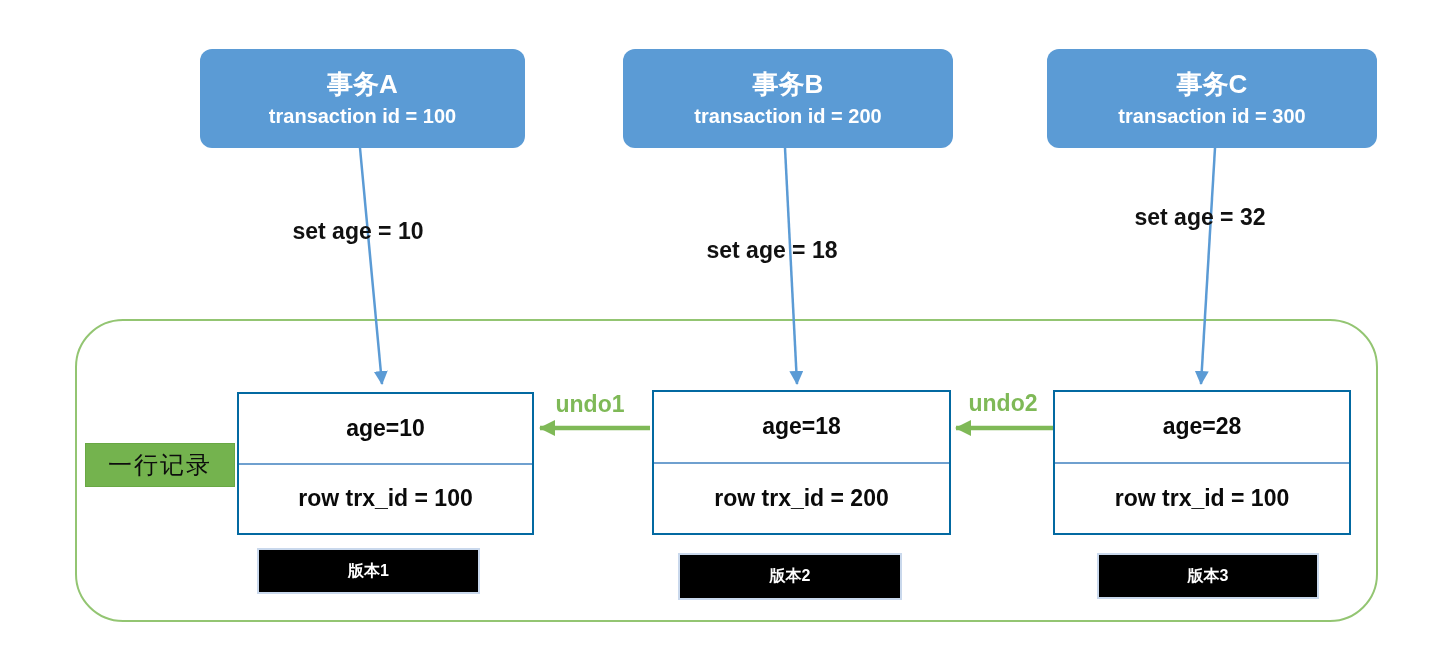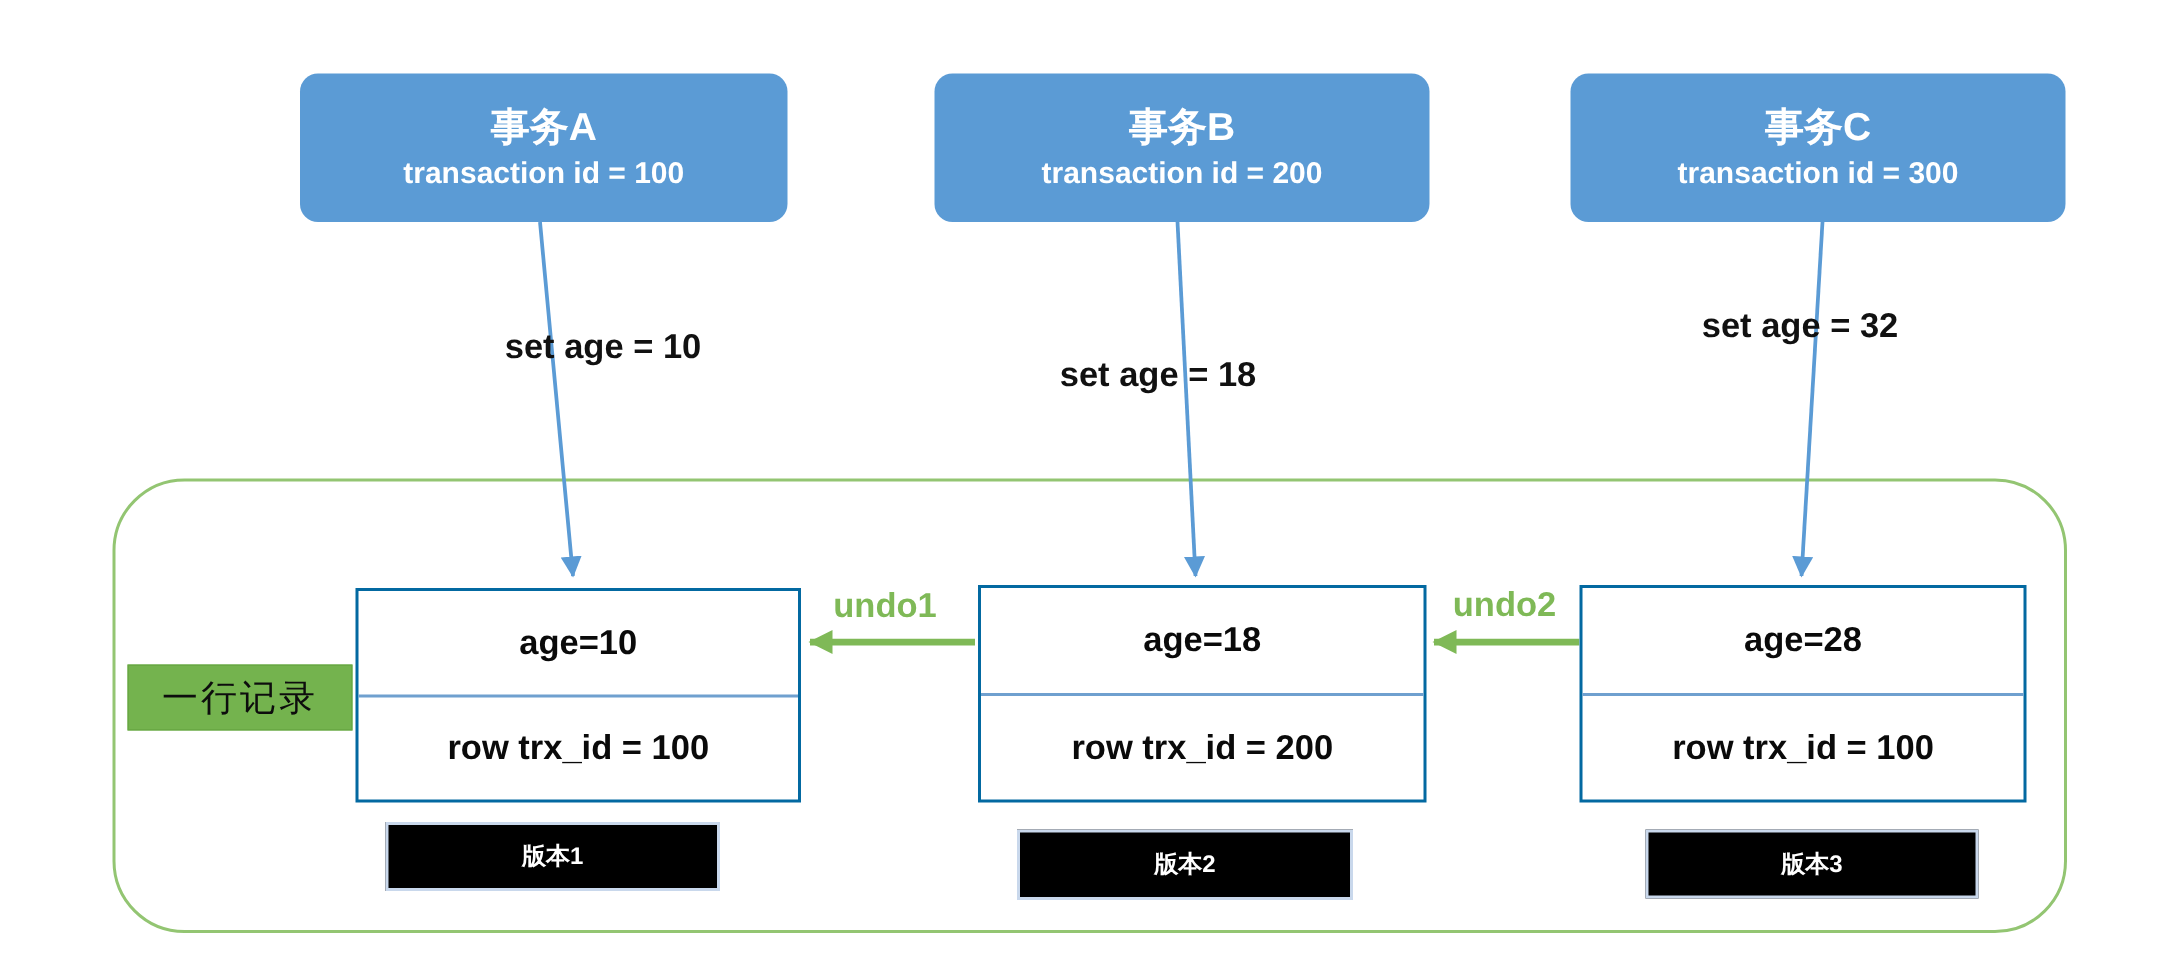--- a/index.html
+++ b/index.html
@@ -83,21 +83,21 @@
         <path d="M0,0 L16,8 L0,16 z" fill="#7fb957"></path>
       </marker>
     </defs>
     <line x1="360" y1="148" x2="382" y2="384" stroke="#5b9bd5" stroke-width="2.5" marker-end="url(#head-blue)"></line>
     <line x1="785" y1="148" x2="797" y2="384" stroke="#5b9bd5" stroke-width="2.5" marker-end="url(#head-blue)"></line>
     <line x1="1215" y1="148" x2="1201" y2="384" stroke="#5b9bd5" stroke-width="2.5" marker-end="url(#head-blue)"></line>
     <line x1="650" y1="428" x2="540" y2="428" stroke="#7fb957" stroke-width="4.5" marker-end="url(#head-green)"></line>
     <line x1="1053" y1="428" x2="956" y2="428" stroke="#7fb957" stroke-width="4.5" marker-end="url(#head-green)"></line>
   </svg>
 
-  <div class="abs set-age" style="left:358px;top:231px;margin-left:44px;">set age = 10</div>
+  <div class="abs set-age" style="left:358px;top:231px;">set age = 10</div>
   <div class="abs set-age" style="left:772px;top:224px;margin-top:26px;">set age = 18</div>
   <div class="abs set-age" style="left:1200px;top:217px;">set age = 32</div>
 
   <div class="abs row-label" style="left:85px;top:443px;width:148px;height:42px;">一行记录</div>
 
   <div class="abs record" style="left:237px;top:392px;width:293px;height:139px;">
     <div class="record-cell top">age=10</div>
     <div class="record-cell">row trx_id = 100</div>
   </div>
 

